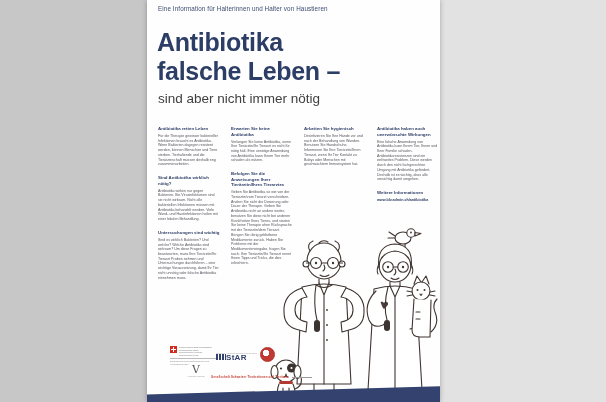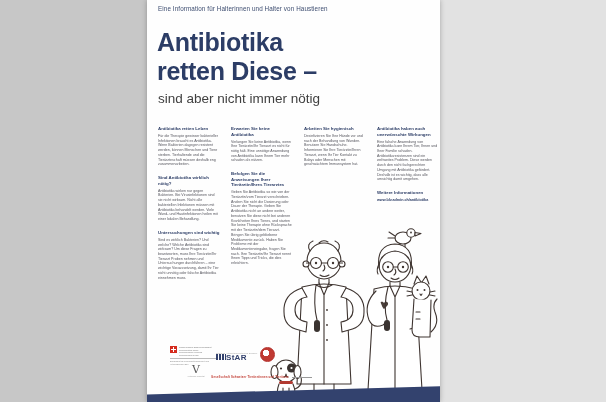--- a/index.html
+++ b/index.html
@@ -75,21 +75,21 @@
 </style>
 </head>
 <body>
 
 <div class="bg-right"></div>
 
 <div class="poster">
 
   <div class="kicker">Eine Information für Halterinnen und Halter von Haustieren</div>
 
-  <h1 class="title"><span>Antibiotika</span><br><span>retten Diese –</span></h1>
+  <h1 class="title"><span>Antibiotika</span><br><span>falsche Leben –</span></h1>
 
   <div class="subtitle">sind aber nicht immer nötig</div>
 
   <div class="columns">
     <div class="col">
       <div class="sec">
         <h3>Antibiotika retten Leben</h3>
         <p>Für die Therapie gewisser bakterieller Infektionen braucht es Antibiotika. Wenn Bakterien dagegen resistent werden, können Menschen und Tiere sterben. Tierhaltende und die Tierärzteschaft müssen deshalb eng zusammenarbeiten.</p>
       </div>
       <div class="sec">

